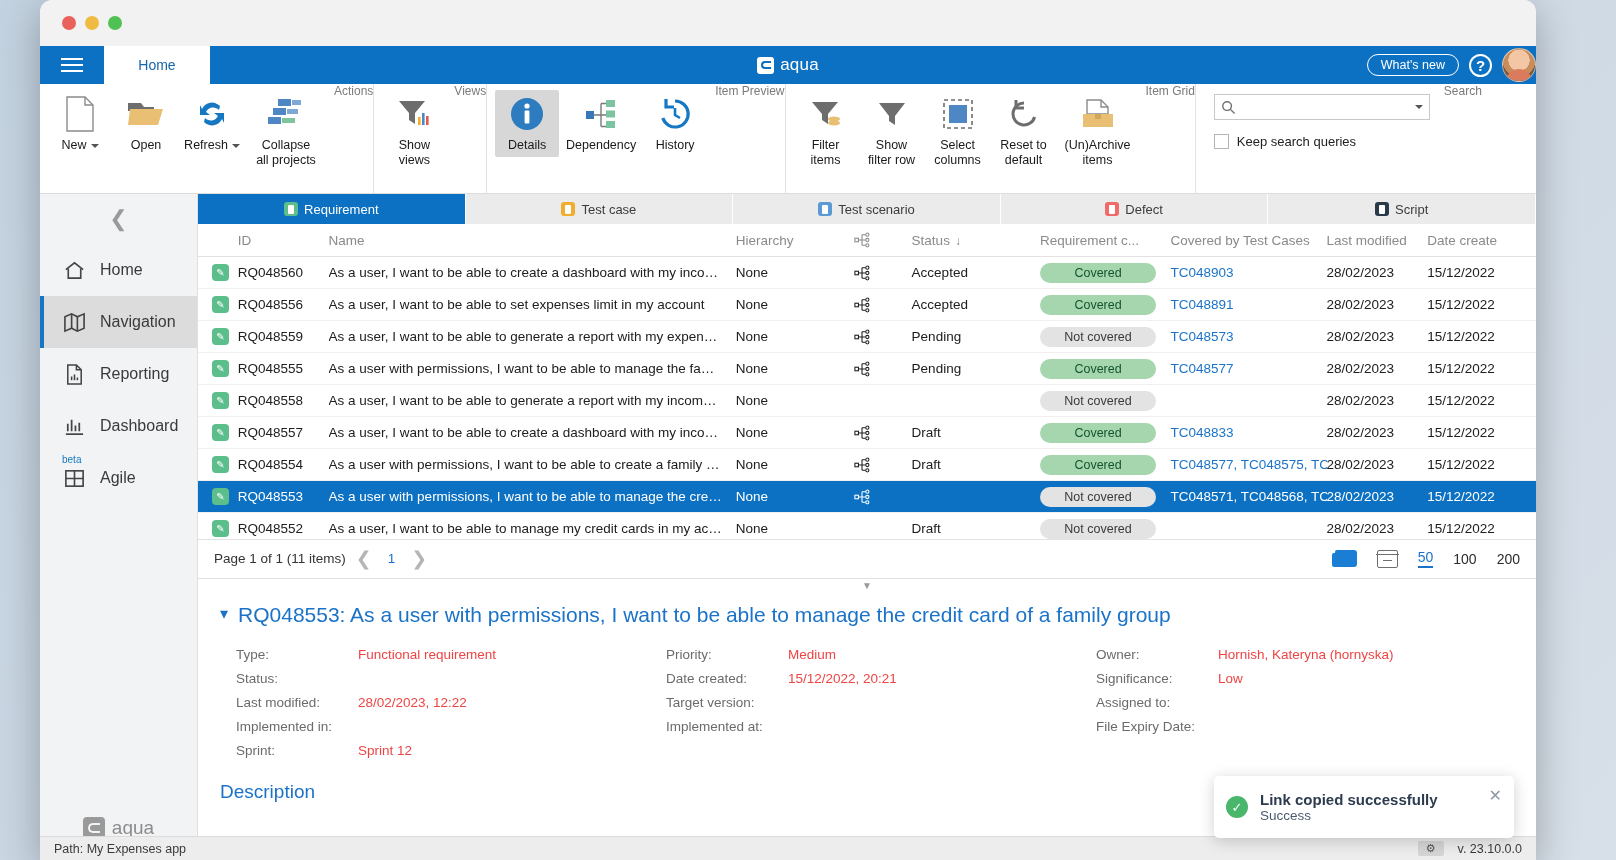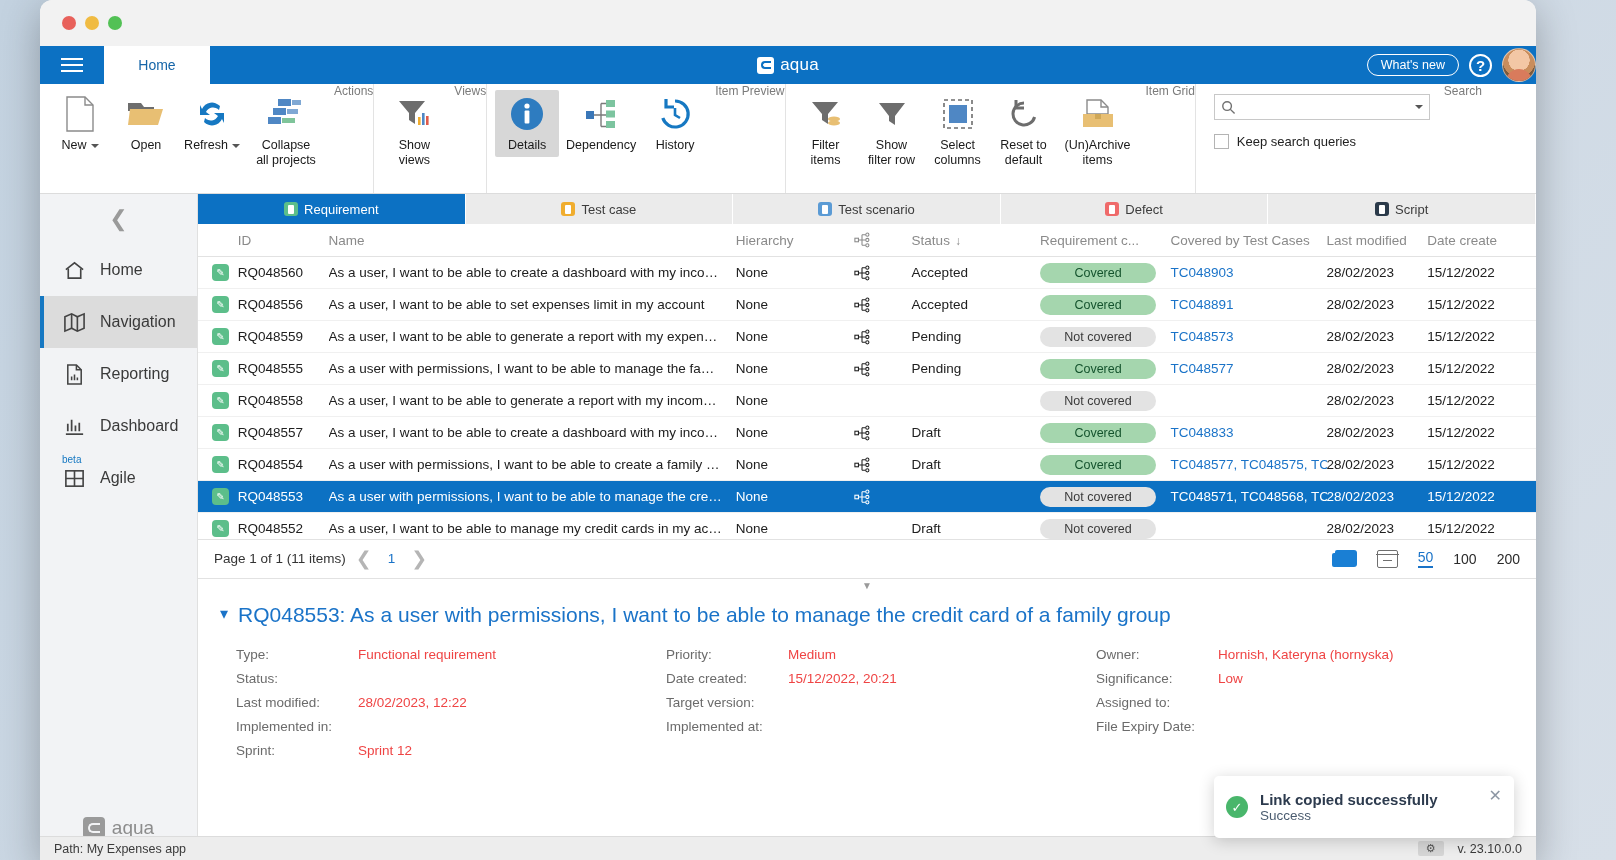--- a/index.html
+++ b/index.html
@@ -893,20 +893,21 @@
                 <div class="frow">
                   <span class="flabel">Assigned to:</span>
                   <span class="fvalue"></span>
                 </div>
                 <div class="frow">
                   <span class="flabel">File Expiry Date:</span>
                   <span class="fvalue"></span>
                 </div>
               </div>
             </div>
+          <div class="desc-link">Description</div>
         </div>
 
         <div class="toast">
           <span class="toast-ico">✓</span>
           <div>
             <div class="toast-title">Link copied successfully</div>
             <div class="toast-sub">Success</div>
           </div>
           <span class="toast-close">✕</span>
         </div>

